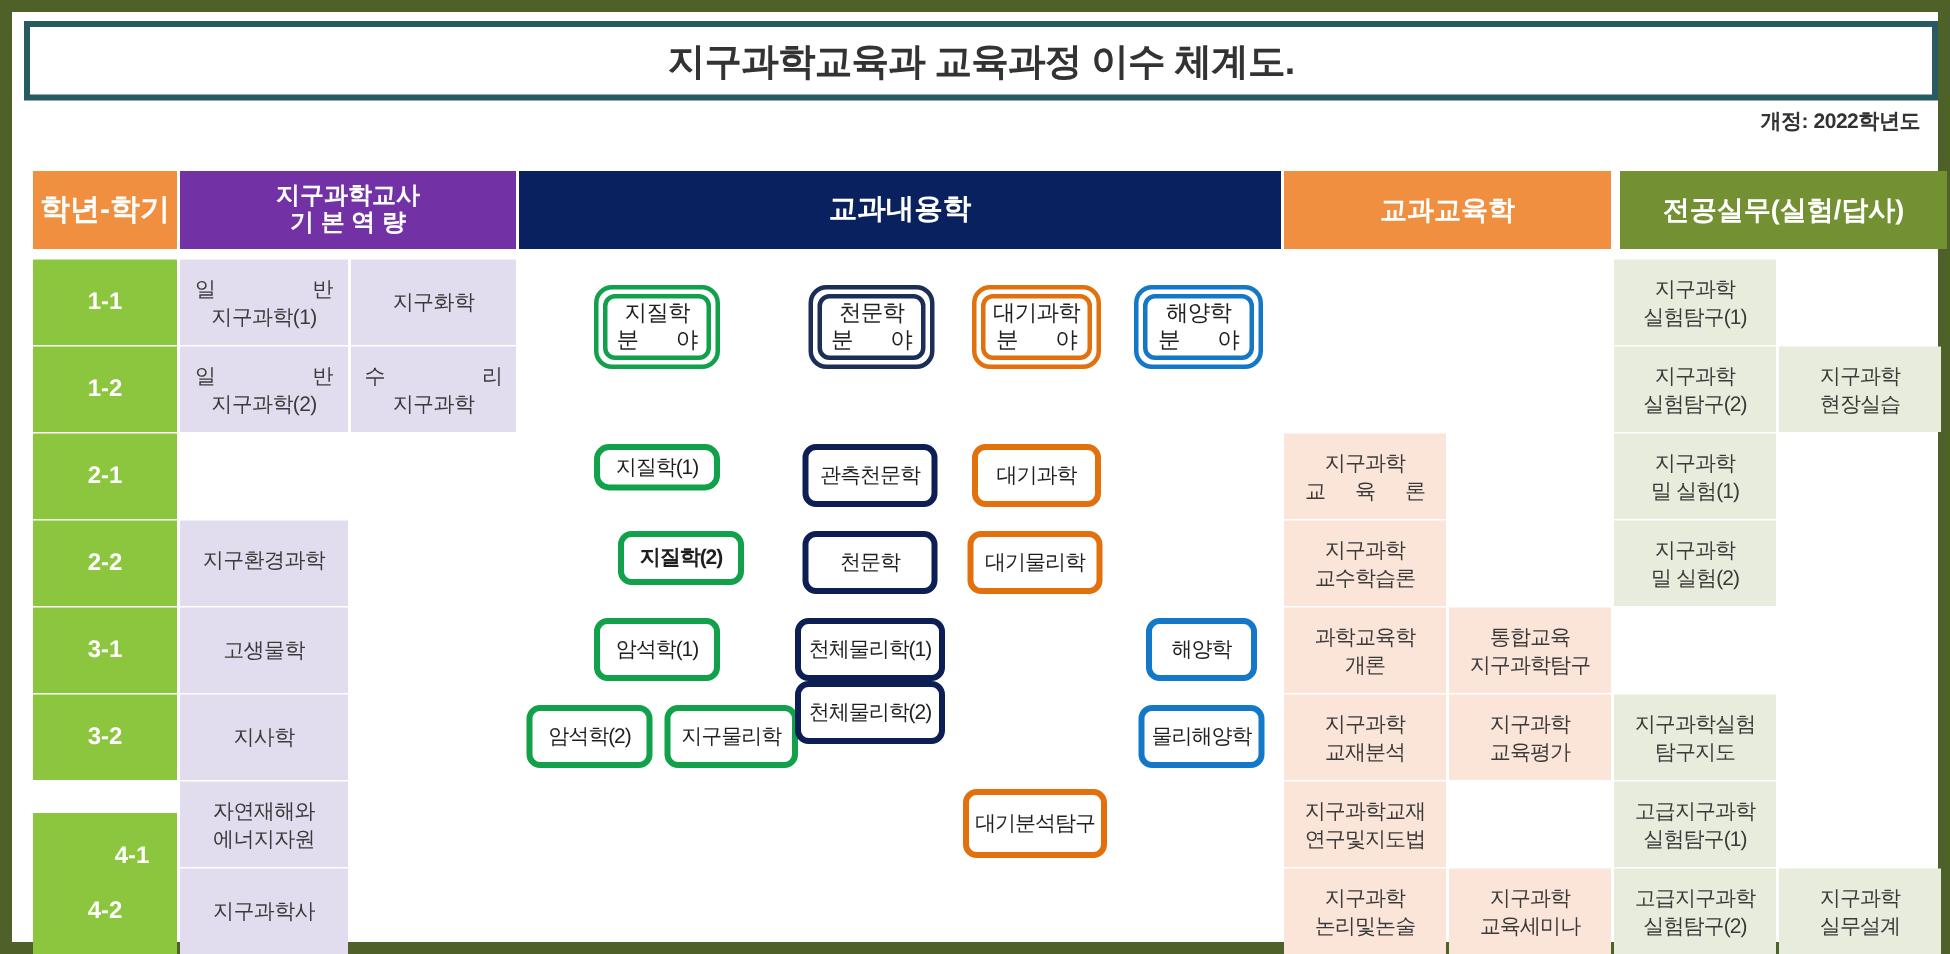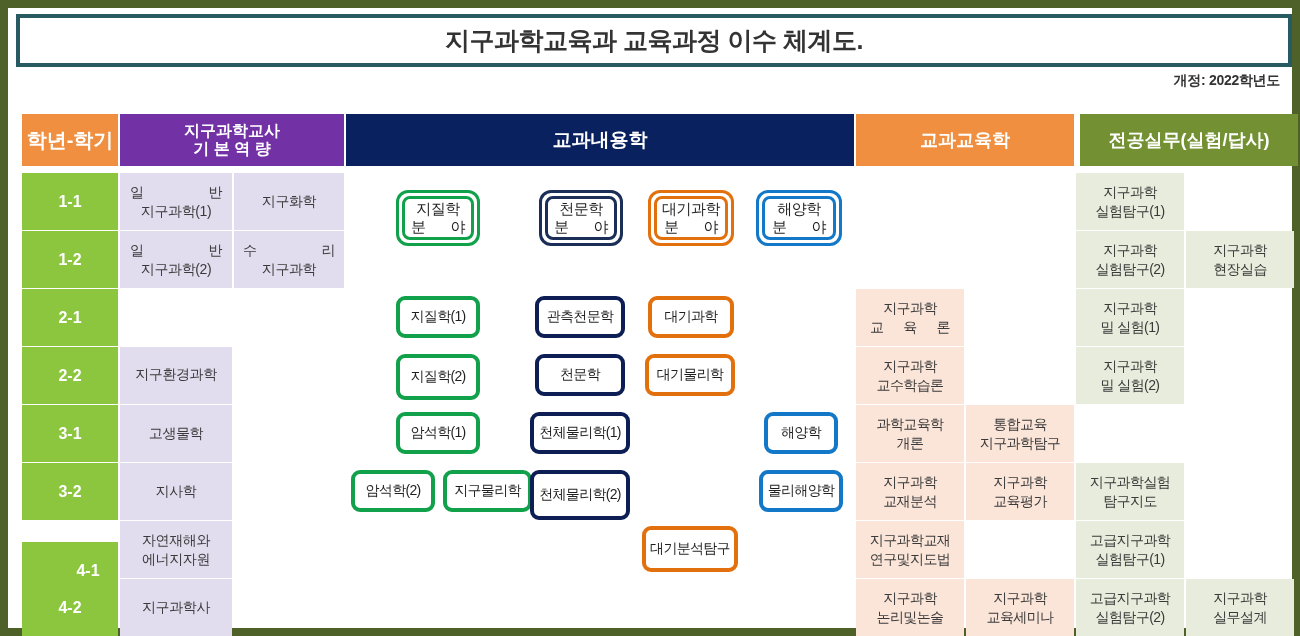--- a/index.html
+++ b/index.html
@@ -215,29 +215,29 @@
         <div class="inner">
           <span>해양학</span>
           <span class="spread">
             <span>분</span>
             <span>야</span>
           </span>
         </div>
       </div>
     </div>
   <div id="content-layer">
-      <div class="cbox green" style="left: 388px; top: 288px; width: 84px; height: 42px;">지질학(1)</div>
-      <div class="cbox green" style="left: 388px; top: 346px; width: 84px; height: 46px;">지질학(2)</div>
+      <div class="cbox green" style="left: 388px; top: 288px; width: 84px; height: 31px; border-radius: 10px;">지질학(1)</div>
+      <div class="cbox green" style="left: 404px; top: 346px; width: 84px; height: 36px; font-weight: bold;">지질학(2)</div>
       <div class="cbox green" style="left: 388px; top: 404px; width: 84px; height: 42px;">암석학(1)</div>
       <div class="cbox green" style="left: 343px; top: 462px; width: 84px; height: 42px;">암석학(2)</div>
       <div class="cbox green" style="left: 435px; top: 462px; width: 89px; height: 42px;">지구물리학</div>
       <div class="cbox navy" style="left: 527px; top: 288px; width: 90px; height: 42px;">관측천문학</div>
       <div class="cbox navy" style="left: 527px; top: 346px; width: 90px; height: 42px;">천문학</div>
       <div class="cbox navy" style="left: 522px; top: 404px; width: 100px; height: 42px;">천체물리학(1)</div>
-      <div class="cbox navy" style="left: 522px; top: 462px; width: 100px; height: 50px;">천체물리학(2)</div>
+      <div class="cbox navy" style="left: 522px; top: 446px; width: 100px; height: 42px;">천체물리학(2)</div>
       <div class="cbox orange" style="left: 640px; top: 288px; width: 86px; height: 42px;">대기과학</div>
       <div class="cbox orange" style="left: 637px; top: 346px; width: 90px; height: 42px;">대기물리학</div>
       <div class="cbox orange" style="left: 634px; top: 518px; width: 96px; height: 46px;">대기분석탐구</div>
       <div class="cbox blue" style="left: 756px; top: 404px; width: 74px; height: 42px;">해양학</div>
       <div class="cbox blue" style="left: 751px; top: 462px; width: 84px; height: 42px;">물리해양학</div>
     </div>
   <div id="pedagogy-layer">
       <div class="pd" style="left: 848px; width: 108px; top: 281px; height: 57px;">
         <span>지구과학</span>
         <span class="spread">

